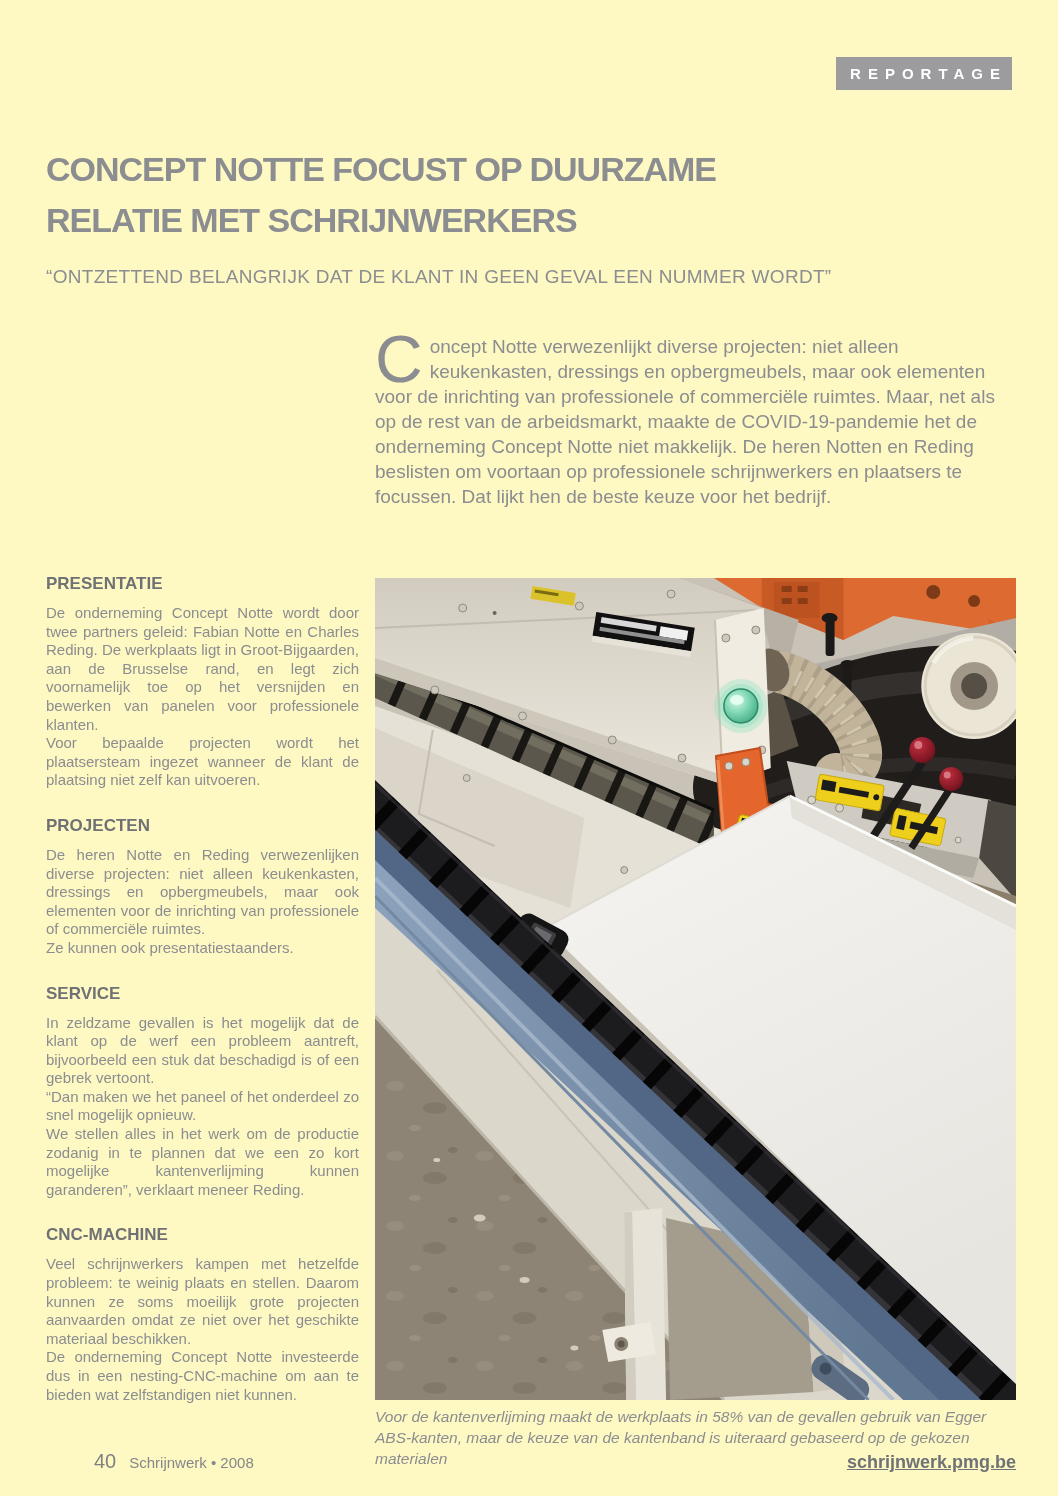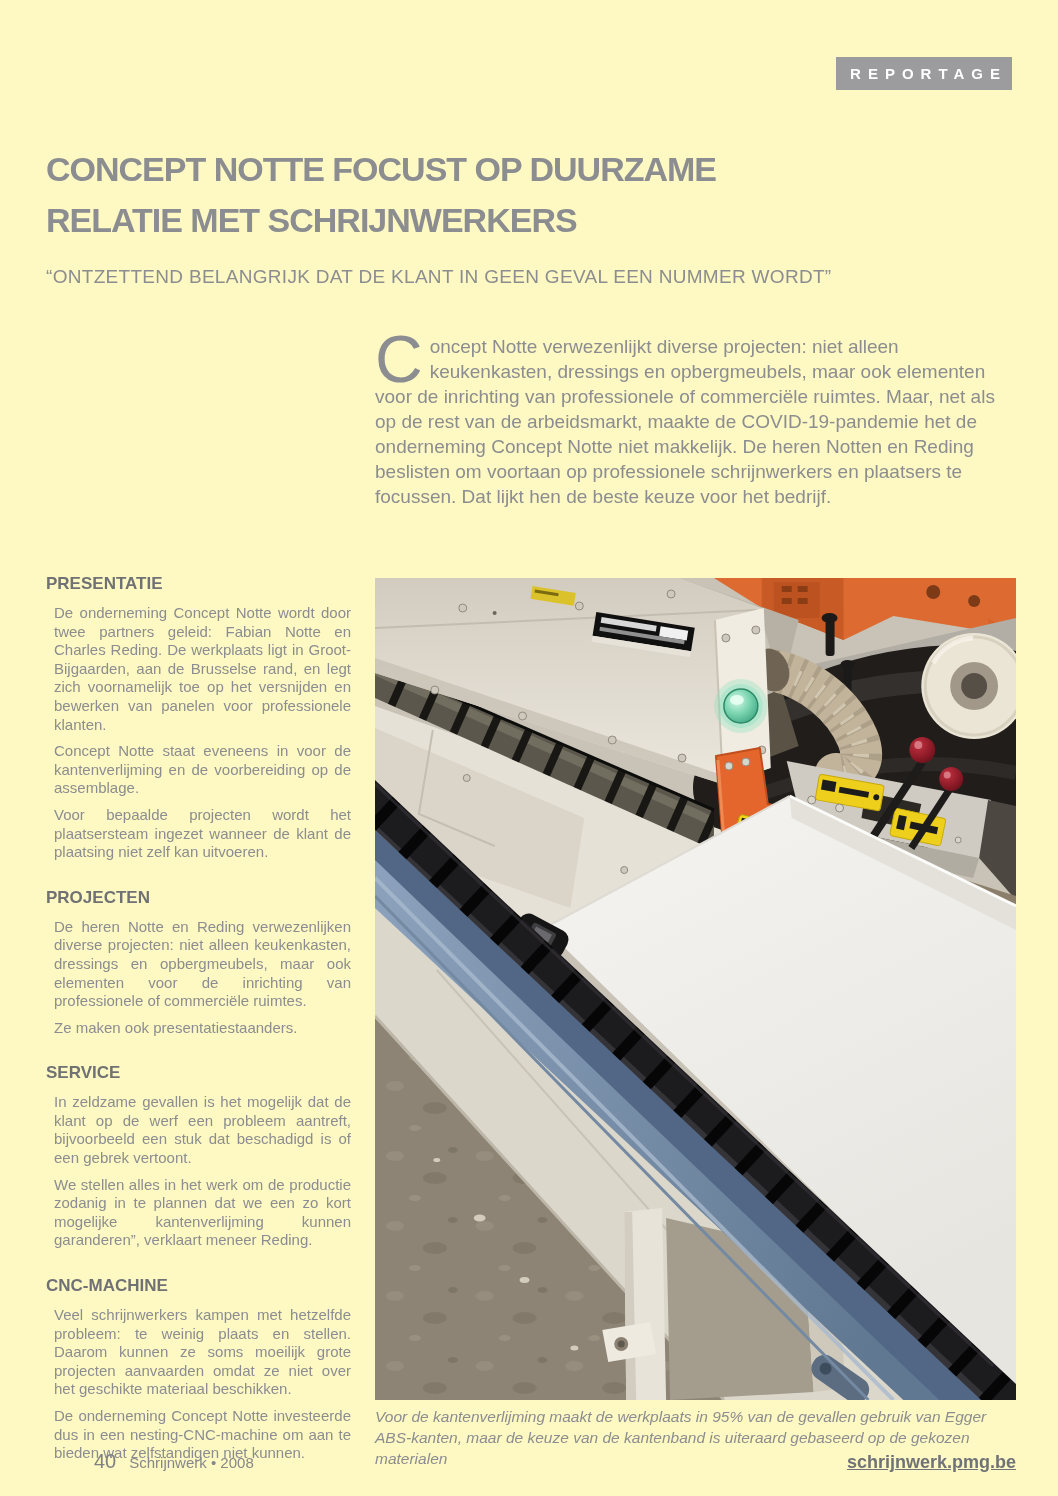--- a/index.html
+++ b/index.html
@@ -10,21 +10,21 @@
   .headline{position:absolute;left:46px;top:144px;width:990px;color:#8b8d90;
             font-weight:bold;font-size:34px;line-height:51px;letter-spacing:-1px;}
   .subtitle{position:absolute;left:46px;top:266px;width:990px;color:#8b8d90;
             font-size:19px;letter-spacing:.3px;}
   .intro{position:absolute;left:375px;top:334px;width:642px;color:#8b8d90;
          font-size:19px;line-height:25px;}
   .dropcap{float:left;font-size:66px;line-height:50px;padding-right:7px;color:#8b8d90;}
   .leftcol{position:absolute;left:46px;top:574px;width:313px;}
   .leftcol h2{font-size:17px;font-weight:bold;color:#6f7174;margin:26px 0 10px 0;}
   .leftcol section:first-child h2{margin-top:0;}
-  .leftcol p{font-size:15px;line-height:18.6px;color:#8b8d90;text-align:justify;margin:8px;}
+  .leftcol p{font-size:15px;line-height:18.6px;color:#8b8d90;text-align:justify;margin:0;}
   .photo{position:absolute;left:375px;top:578px;width:641px;height:822px;}
   .photo svg{display:block;width:100%;height:100%;}
   .caption{position:absolute;left:375px;top:1406px;width:641px;font-style:italic;
            font-size:15.5px;line-height:21px;color:#8b8d90;}
   .footer-left{position:absolute;left:46px;top:1450px;display:flex;align-items:baseline;gap:13px;}
   .pageno{font-size:20px;color:#7e8083;margin-left:48px;}
   .mag{font-size:15px;color:#85878a;}
   .site{position:absolute;right:42px;top:1452px;font-size:18px;font-weight:bold;
         color:#6f7276;text-decoration:underline;cursor:pointer;}
 </style>
@@ -43,31 +43,31 @@
   <div class="subtitle">“ONTZETTEND BELANGRIJK DAT DE KLANT IN GEEN GEVAL EEN NUMMER WORDT”</div>
 
   <div class="intro">
     <span class="dropcap">C</span><span>oncept Notte verwezenlijkt diverse projecten: niet alleen keukenkasten, dressings en opbergmeubels, maar ook elementen voor de inrichting van professionele of commerciële ruimtes. Maar, net als op de rest van de arbeidsmarkt, maakte de COVID-19-pandemie het de onderneming Concept Notte niet makkelijk. De heren Notten en Reding beslisten om voortaan op professionele schrijnwerkers en plaatsers te focussen. Dat lijkt hen de beste keuze voor het bedrijf.</span>
   </div>
 
   <div class="leftcol">
     <section>
       <h2>PRESENTATIE</h2>
       <p>De onderneming Concept Notte wordt door twee partners geleid: Fabian Notte en Charles Reding. De werkplaats ligt in Groot-Bijgaarden, aan de Brusselse rand, en legt zich voornamelijk toe op het versnijden en bewerken van panelen voor professionele klanten.</p>
-      <p>Concept Notte staat eveneens in voor de kantenverlijming en de voorbereiding op de assemblage.</p>
       <p>Voor bepaalde projecten wordt het plaatsersteam ingezet wanneer de klant de plaatsing niet zelf kan uitvoeren.</p>
     </section>
     <section>
       <h2>PROJECTEN</h2>
       <p>De heren Notte en Reding verwezenlijken diverse projecten: niet alleen keukenkasten, dressings en opbergmeubels, maar ook elementen voor de inrichting van professionele of commerciële ruimtes.</p>
-      <p>Ze maken ook presentatiestaanders.</p>
+      <p>Ze kunnen ook presentatiestaanders.</p>
     </section>
     <section>
       <h2>SERVICE</h2>
       <p>In zeldzame gevallen is het mogelijk dat de klant op de werf een probleem aantreft, bijvoorbeeld een stuk dat beschadigd is of een gebrek vertoont.</p>
+      <p>“Dan maken we het paneel of het onderdeel zo snel mogelijk opnieuw.</p>
       <p>We stellen alles in het werk om de productie zodanig in te plannen dat we een zo kort mogelijke kantenverlijming kunnen garanderen”, verklaart meneer Reding.</p>
     </section>
     <section>
       <h2>CNC-MACHINE</h2>
       <p>Veel schrijnwerkers kampen met hetzelfde probleem: te weinig plaats en stellen. Daarom kunnen ze soms moeilijk grote projecten aanvaarden omdat ze niet over het geschikte materiaal beschikken.</p>
       <p>De onderneming Concept Notte investeerde dus in een nesting-CNC-machine om aan te bieden wat zelfstandigen niet kunnen.</p>
     </section>
   </div>
 
   <div class="photo">
@@ -305,21 +305,21 @@
         <path d="M0,318 L495,822" stroke="#7489a2" stroke-width="3"></path>
       </g>
 
       <g>
         <polygon points="0,202 628,792 643,806 643,822 608,822 0,252" fill="url(#chainB)"></polygon>
         <path d="M0,206 L620,788" stroke="#37353a" stroke-width="3" opacity="0.6"></path>
       </g>
     </svg>
   </div>
 
-  <div class="caption">Voor de kantenverlijming maakt de werkplaats in 95% van de gevallen gebruik van Egger ABS-kanten, maar de keuze van de kantenband is uiteraard gebaseerd op de gekozen materialen</div>
+  <div class="caption">Voor de kantenverlijming maakt de werkplaats in 58% van de gevallen gebruik van Egger ABS-kanten, maar de keuze van de kantenband is uiteraard gebaseerd op de gekozen materialen</div>
 
   <div class="footer-left">
     <span class="pageno">40</span>
     <span class="mag">Schrijnwerk • 2008</span>
   </div>
   <a class="site">schrijnwerk.pmg.be</a>
 
 </div>
 
 </body></html>

